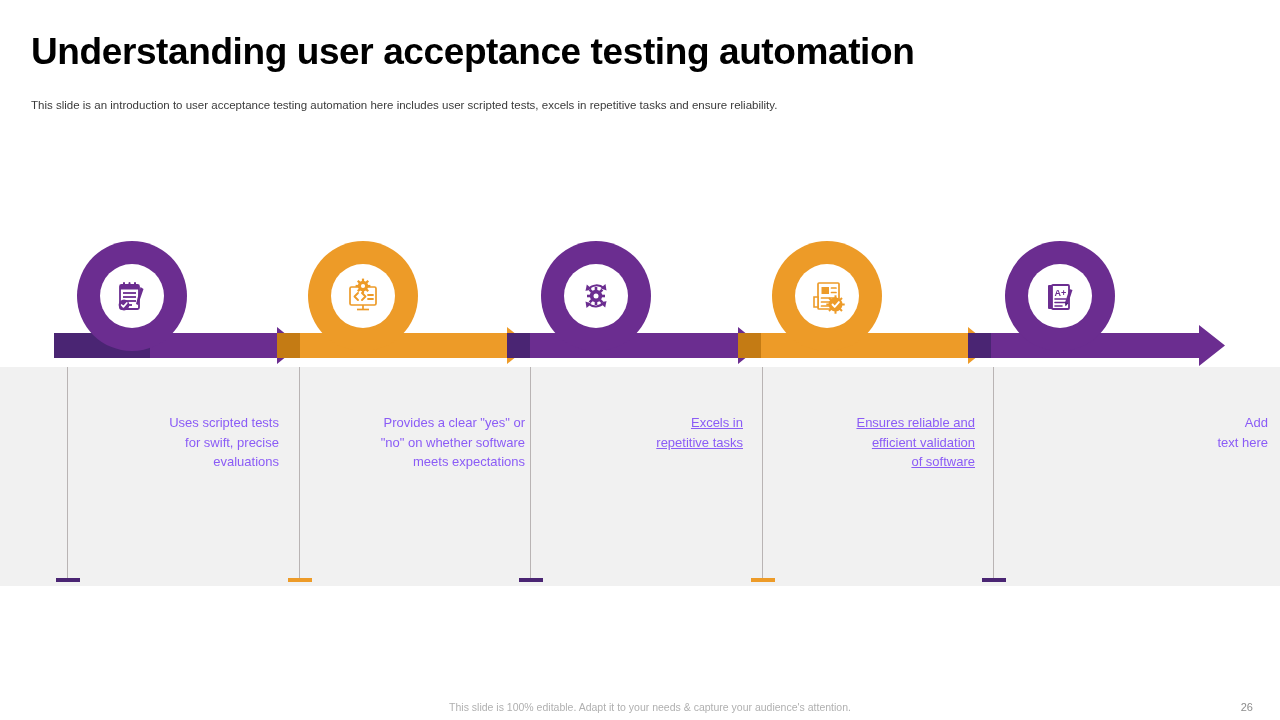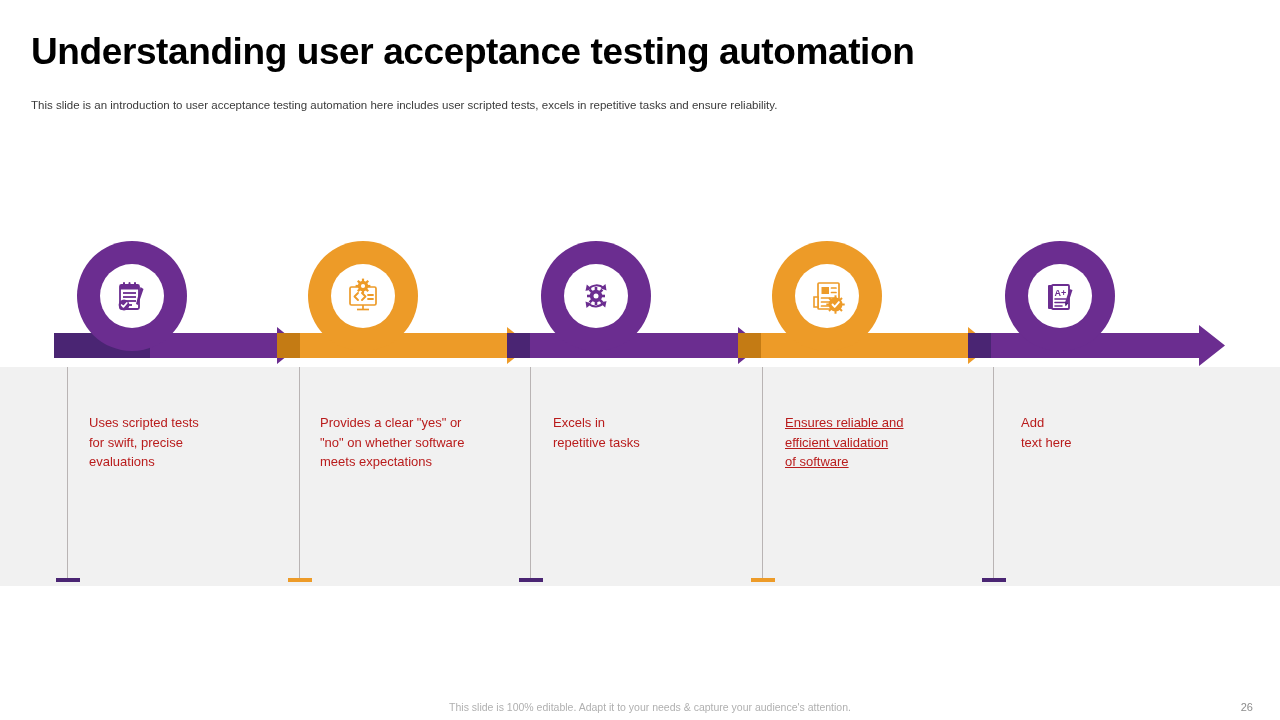--- a/index.html
+++ b/index.html
@@ -58,23 +58,24 @@
   }
   .tick {
     position:absolute; width:24px; height:4px; top:578px;
   }
   .tick-purple { background:#4A2573; }
   .tick-orange { background:#ED9B28; }
 
   
   .col-text {
     position:absolute; top:413px; width:190px;
-    font-size:13px; line-height:19.5px; color:#b91c1c;
+    font-size:13px; line-height:19.5px; color:#8b5cf6;
     font-family:"Liberation Sans", sans-serif;
     white-space:pre-line;
+    text-align:right;
   }
 
   
   .footer-note {
     position:absolute; left:10px; top:701px; width:1280px;
     text-align:center; font-size:10.5px; color:#b0b0b0;
     font-family:"Liberation Sans", sans-serif;
   }
   .page-num {
     position:absolute; right:27px; top:701px;
@@ -276,24 +277,24 @@
   <div class="tick tick-purple" style="left:519px;"></div>
   <div class="tick tick-orange" style="left:751px;"></div>
   <div class="tick tick-purple" style="left:982px;"></div>
 
   <div class="col-text" style="left:89px;">Uses scripted tests
 for swift, precise
 evaluations</div>
   <div class="col-text" style="left:320px; width:205px;">Provides a clear "yes" or
 "no" on whether software
 meets expectations</div>
-  <div class="col-text" style="left:553px;">Excels in
+  <div class="col-text" style="left:553px;text-decoration:underline;">Excels in
 repetitive tasks</div>
   <div class="col-text" style="left:785px;text-decoration:underline;">Ensures reliable and
 efficient validation
 of software</div>
-  <div class="col-text" style="left:1021px;">Add
+  <div class="col-text" style="left:1078px;">Add
 text here</div>
 
   <div class="footer-note">This slide is 100% editable. Adapt it to your needs &amp; capture your audience's attention.</div>
   <div class="page-num">26</div>
 
 </div>
 
 </body></html>

